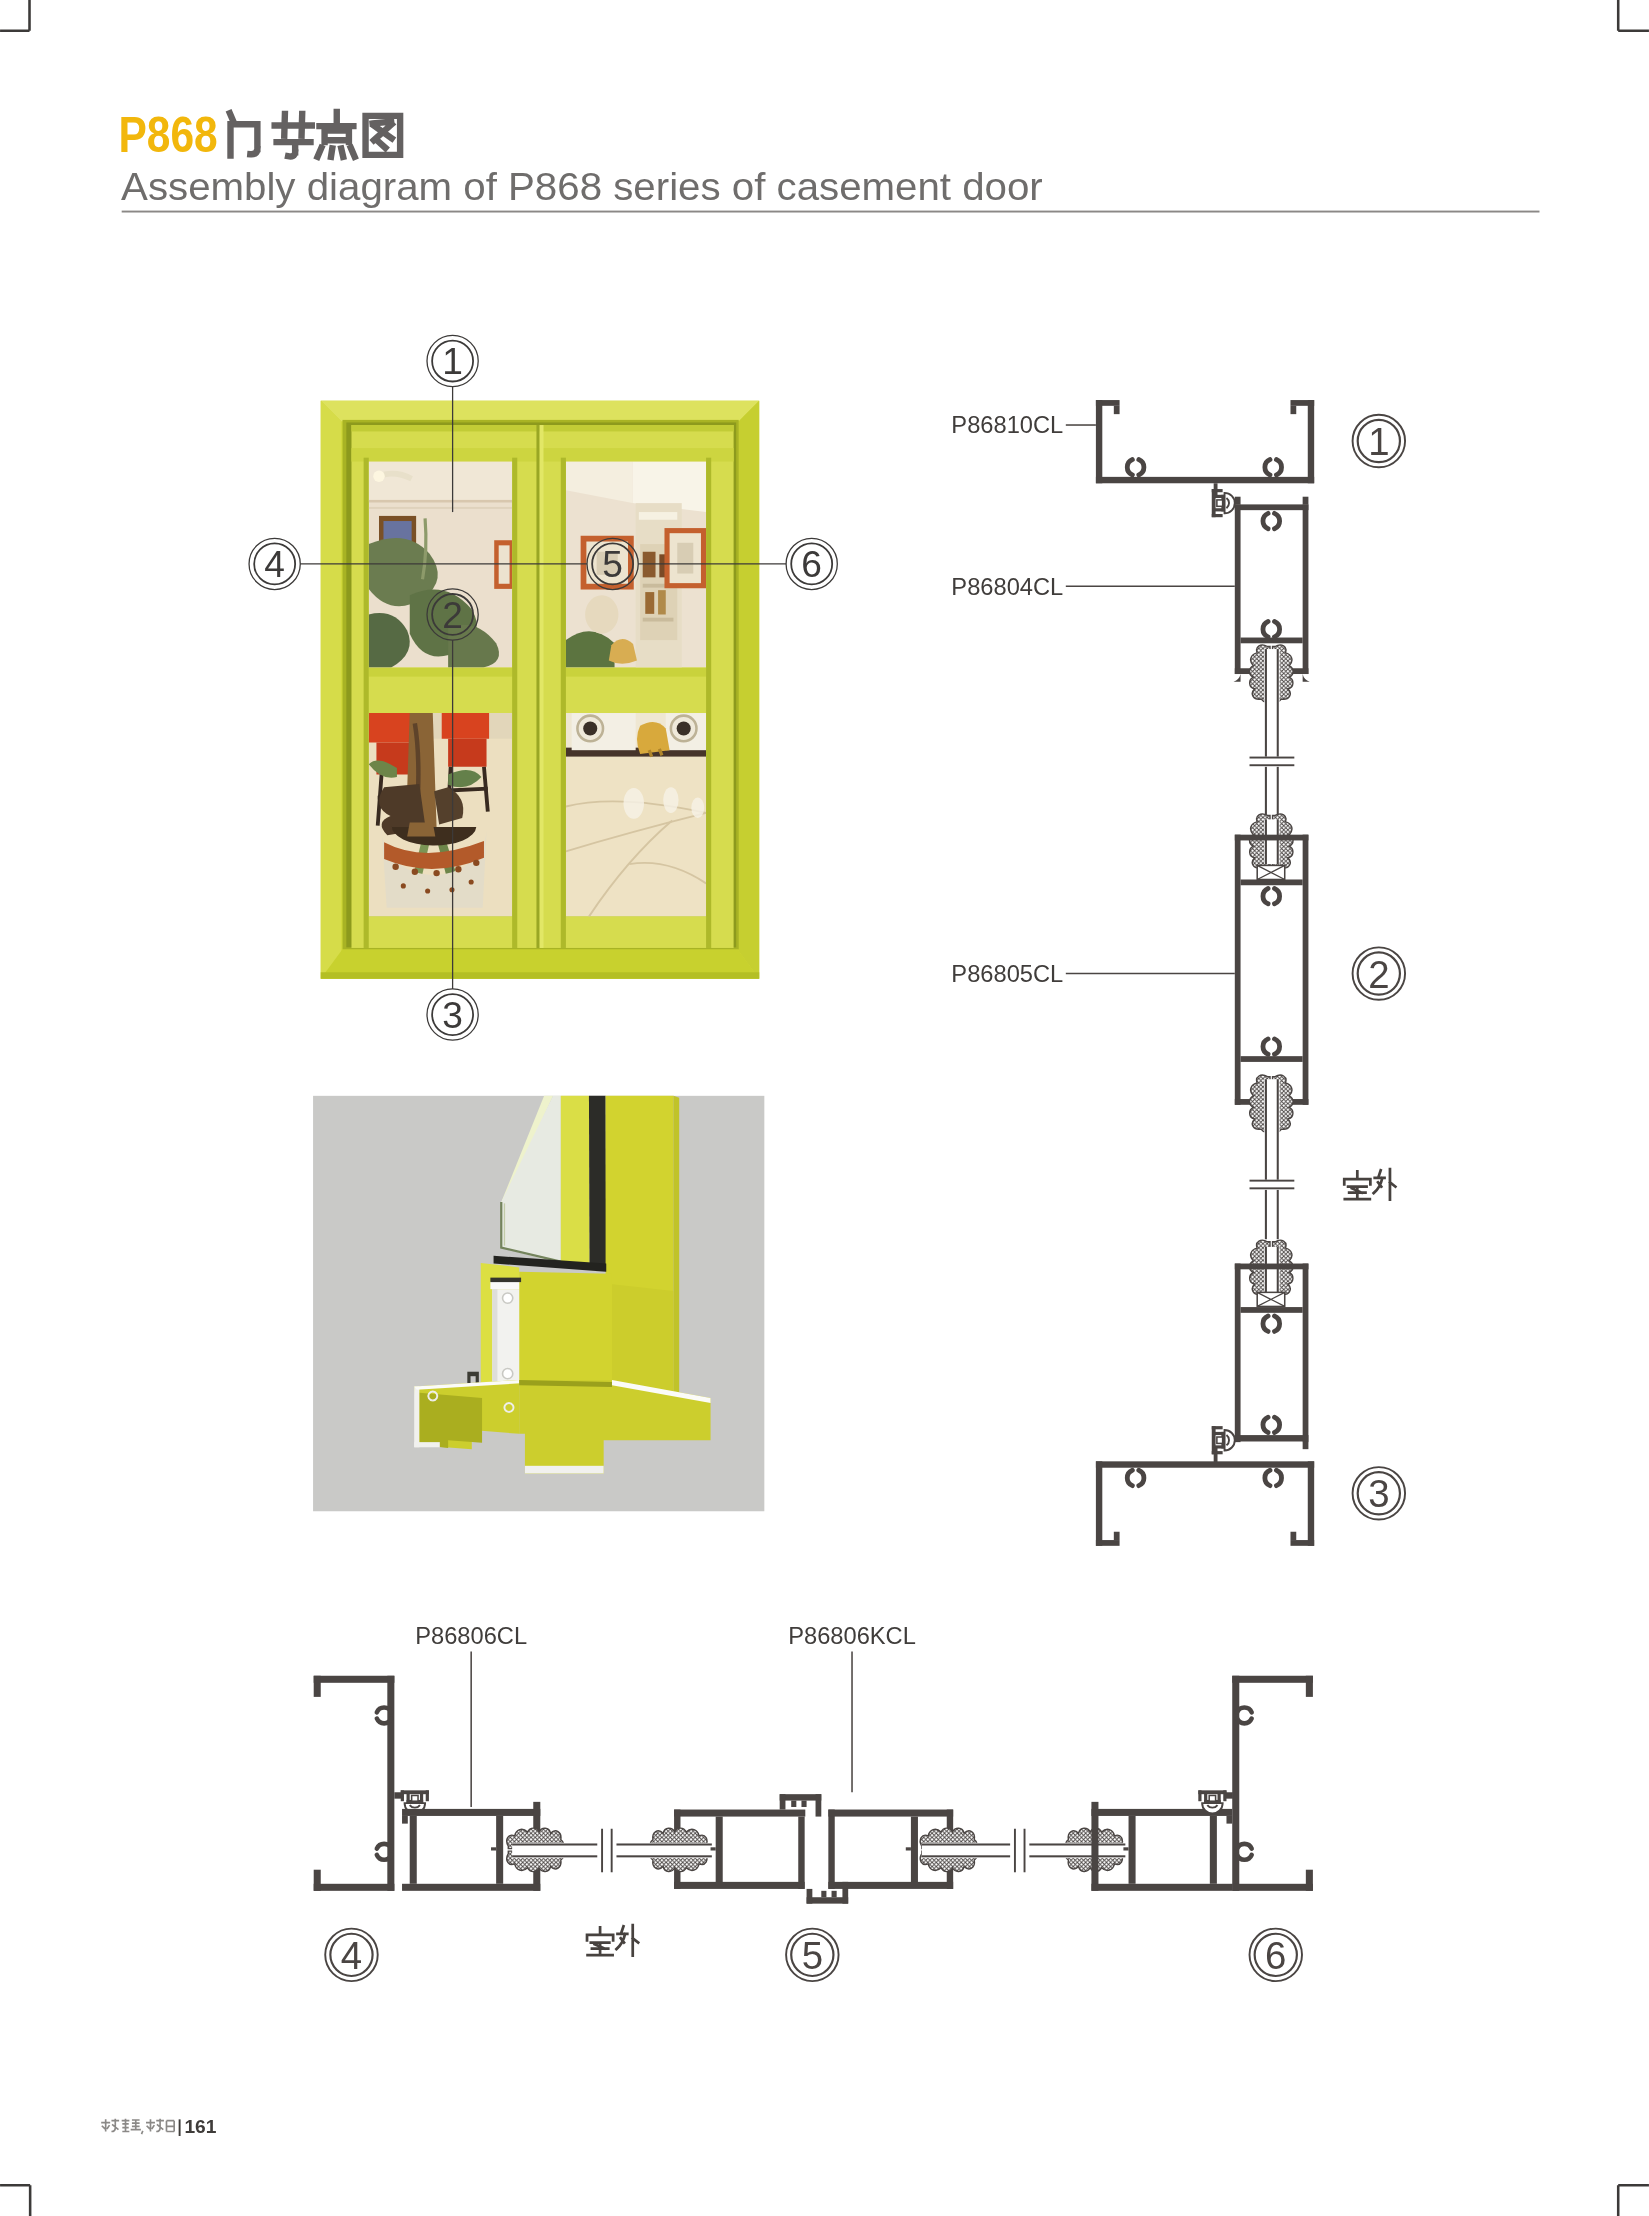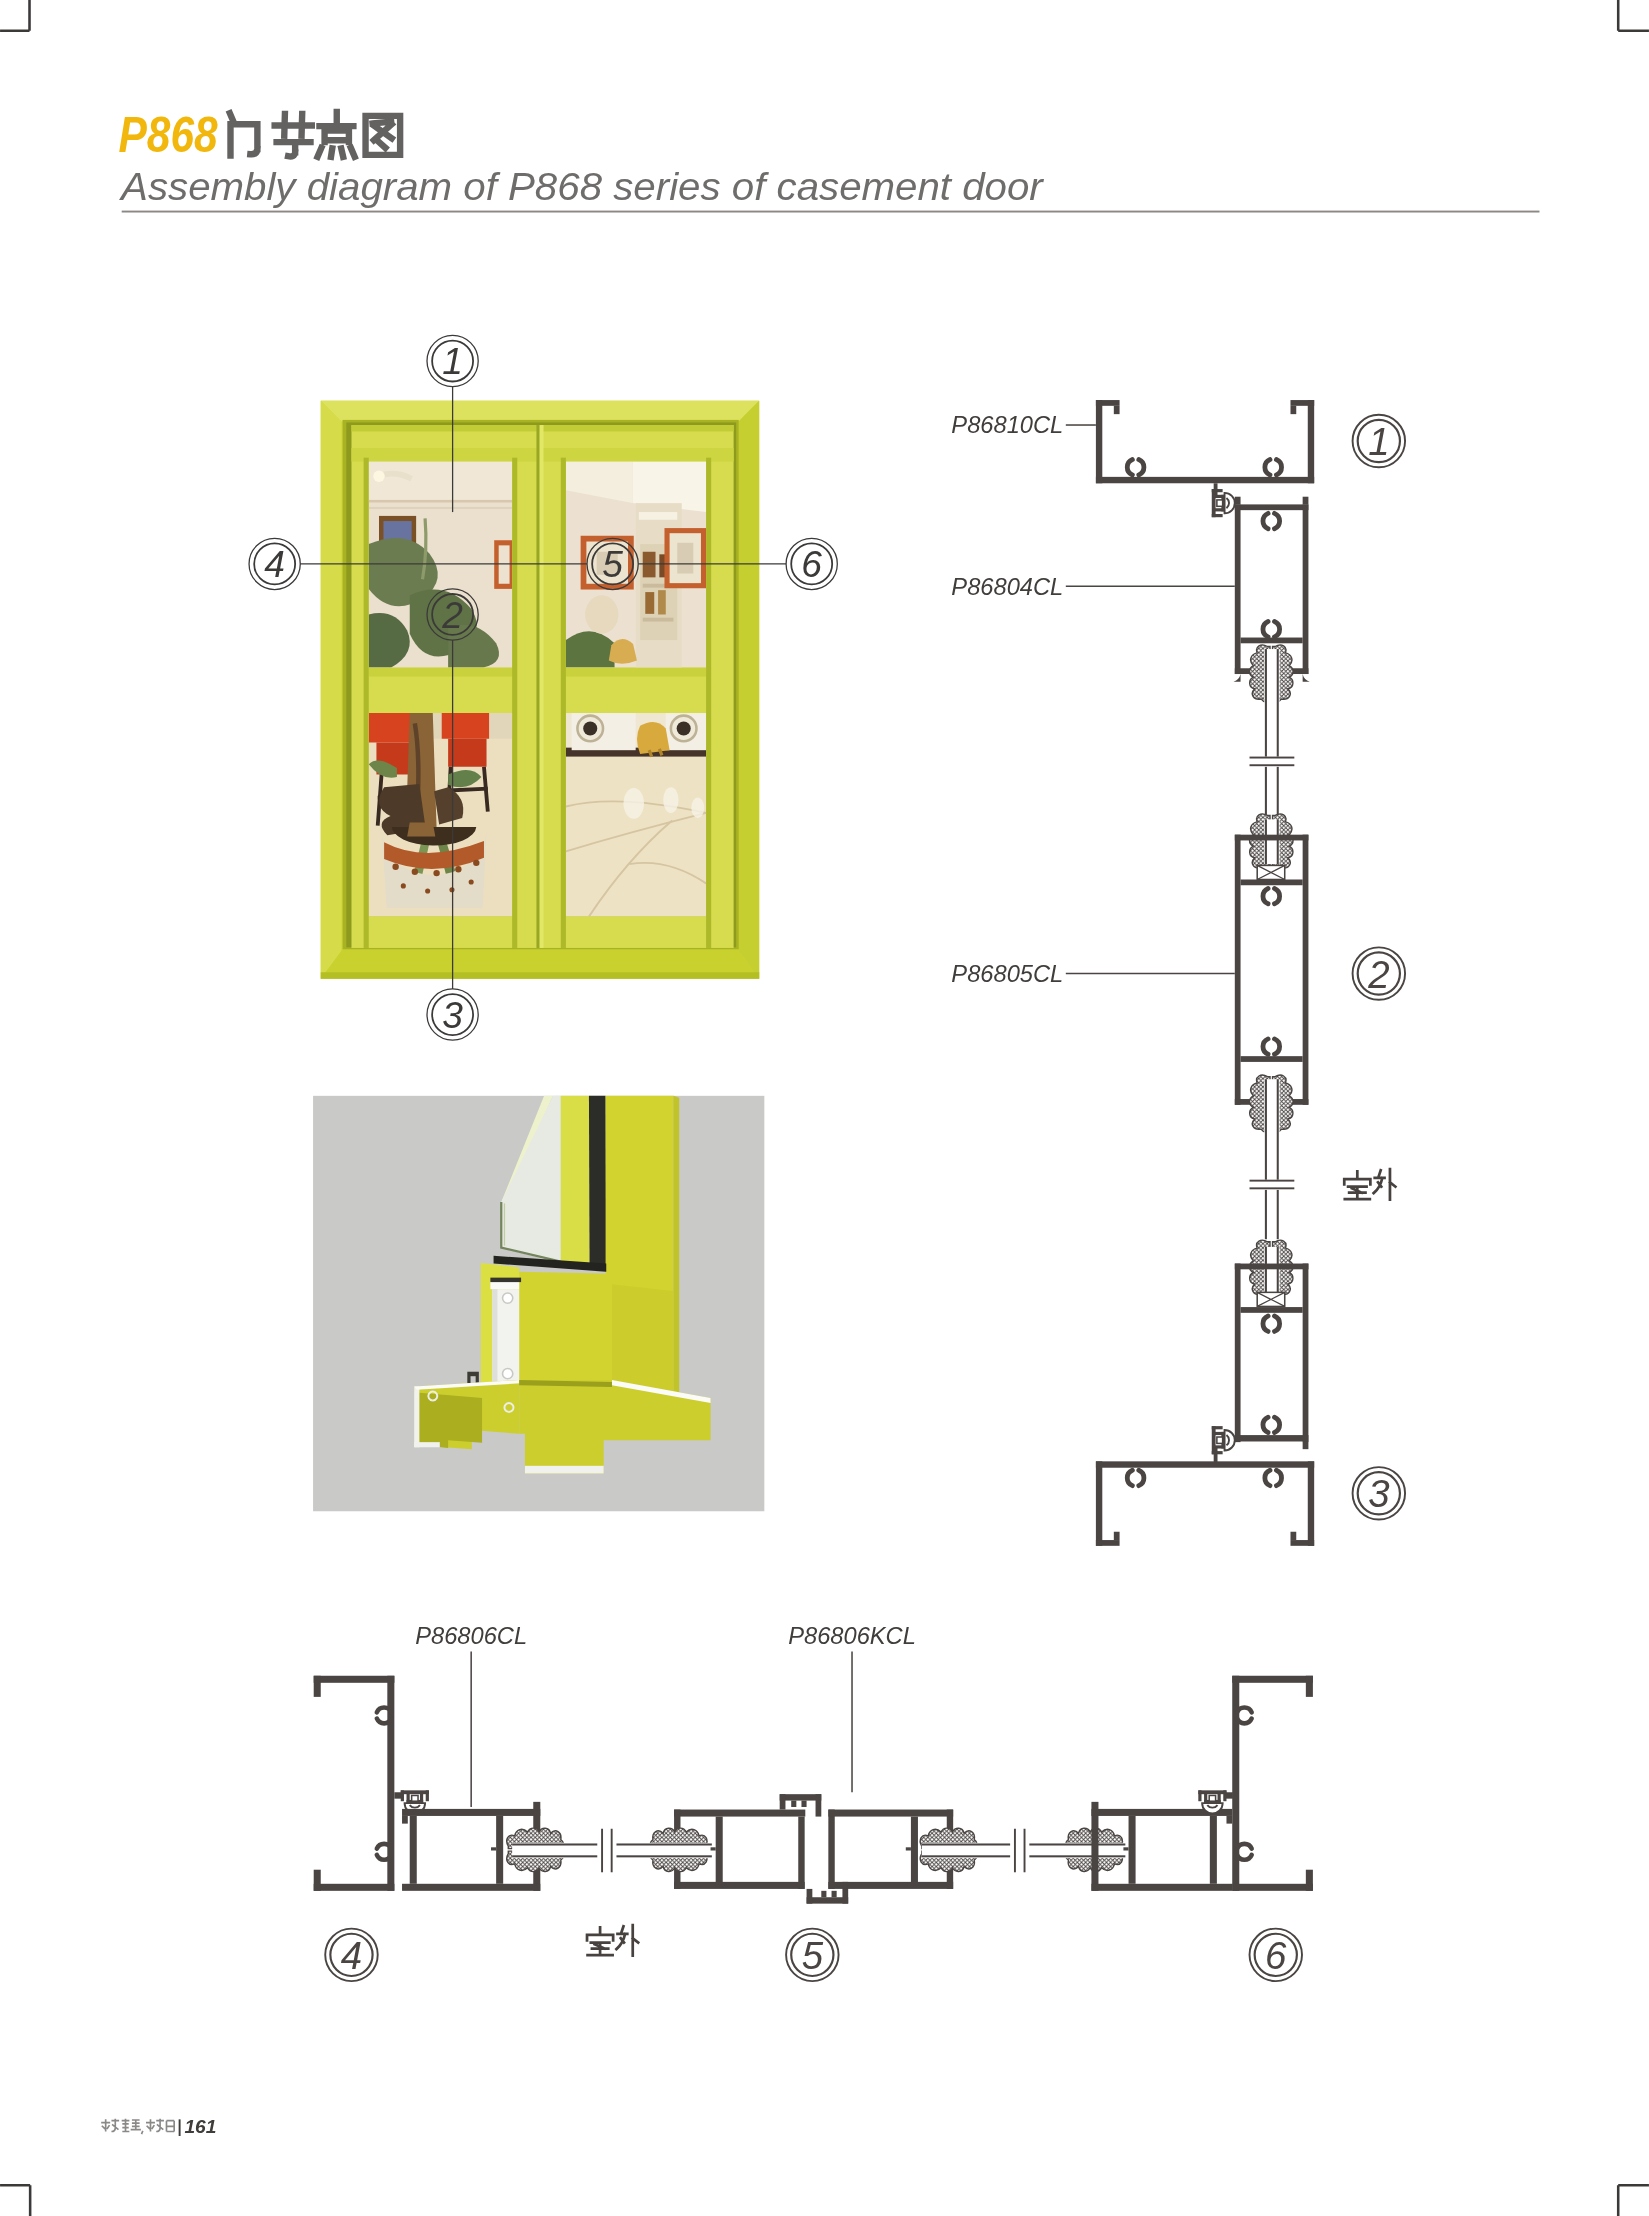--- a/index.html
+++ b/index.html
@@ -1,16 +1,16 @@
 <!DOCTYPE html>
 <html style="font-size:10.2px"><head>
 <meta charset="utf-8">
 <style>
 html,body{margin:0;padding:0;width:1649px;height:2216px;background:#ffffff;overflow:hidden;}
-#page{position:absolute;top:0;left:0;width:1649px;height:1936px;font-style:italic;}
+#page{position:absolute;top:0;left:0;width:1649px;height:1936px;}
 text{font-family:"Liberation Sans",sans-serif;}
 </style>
 </head>
 <body>
 <div id="page">
 <svg width="1649" height="2216" viewBox="0 0 2576 3462">
 <defs>
 <pattern id="xh" width="6.5" height="6.5" patternUnits="userSpaceOnUse">
 <path d="M0,0 L6.5,6.5 M6.5,0 L0,6.5" stroke="#4a4543" stroke-width="1.4" fill="none"></path>
 </pattern>

